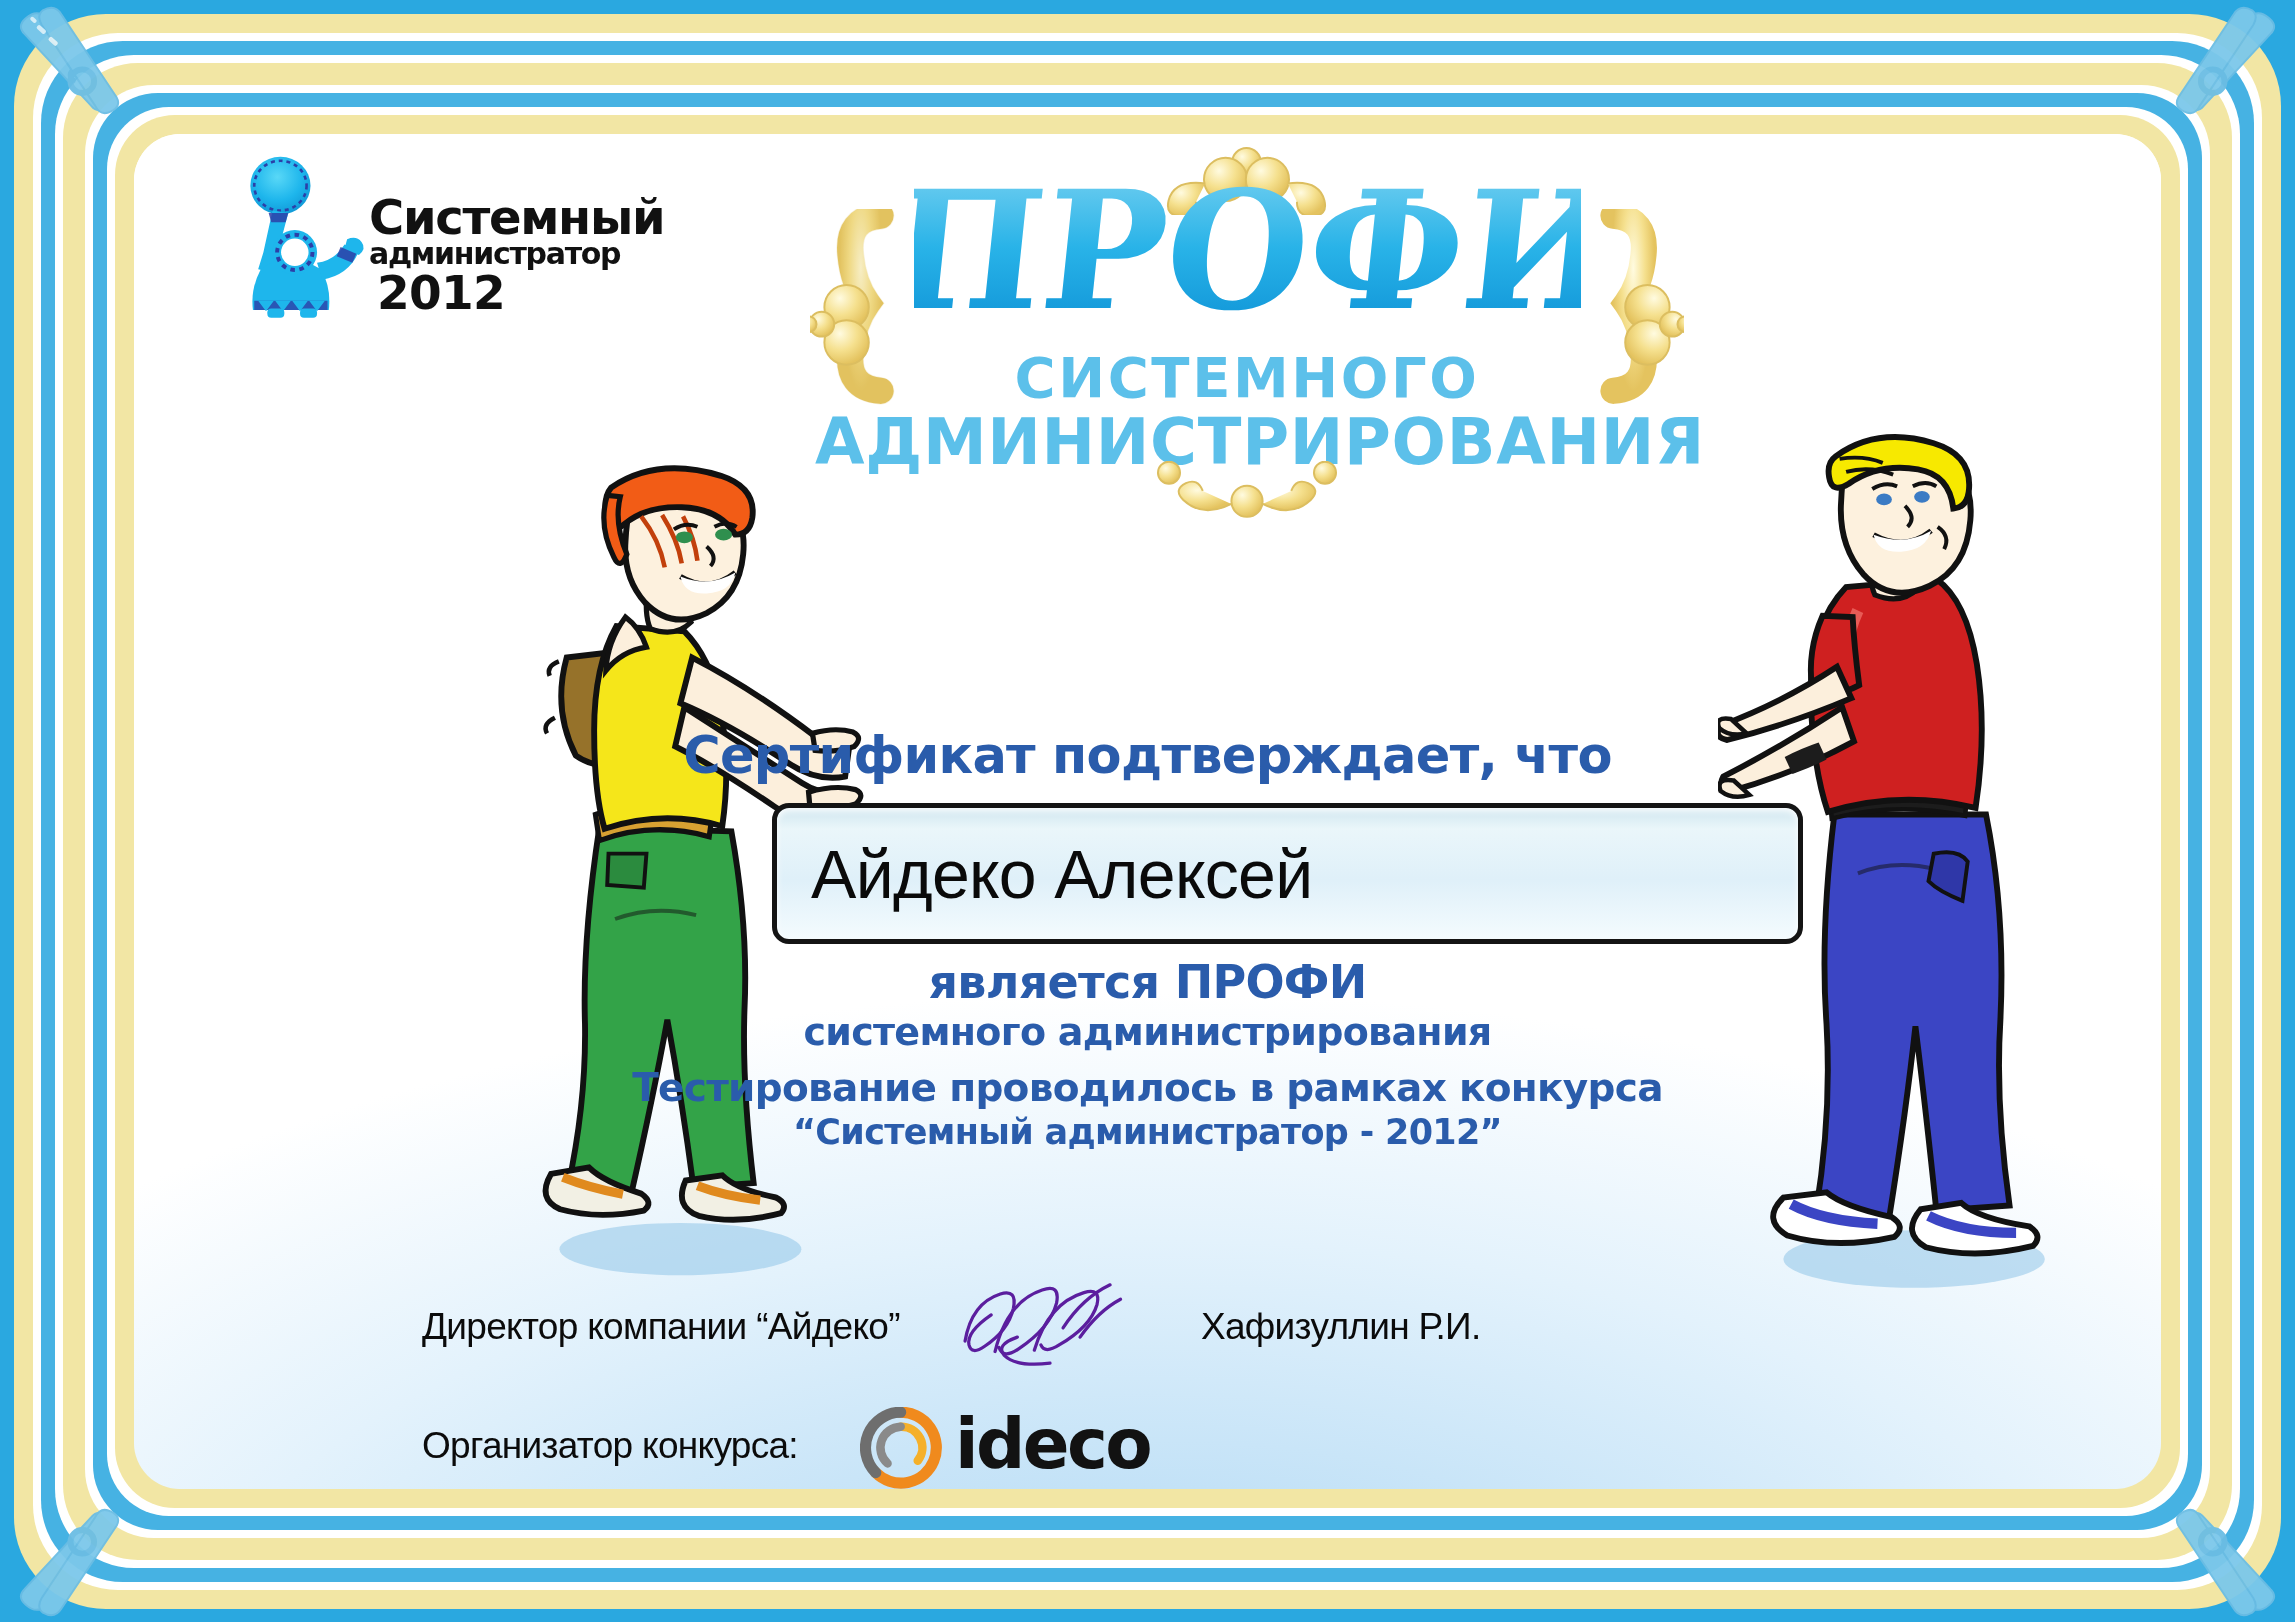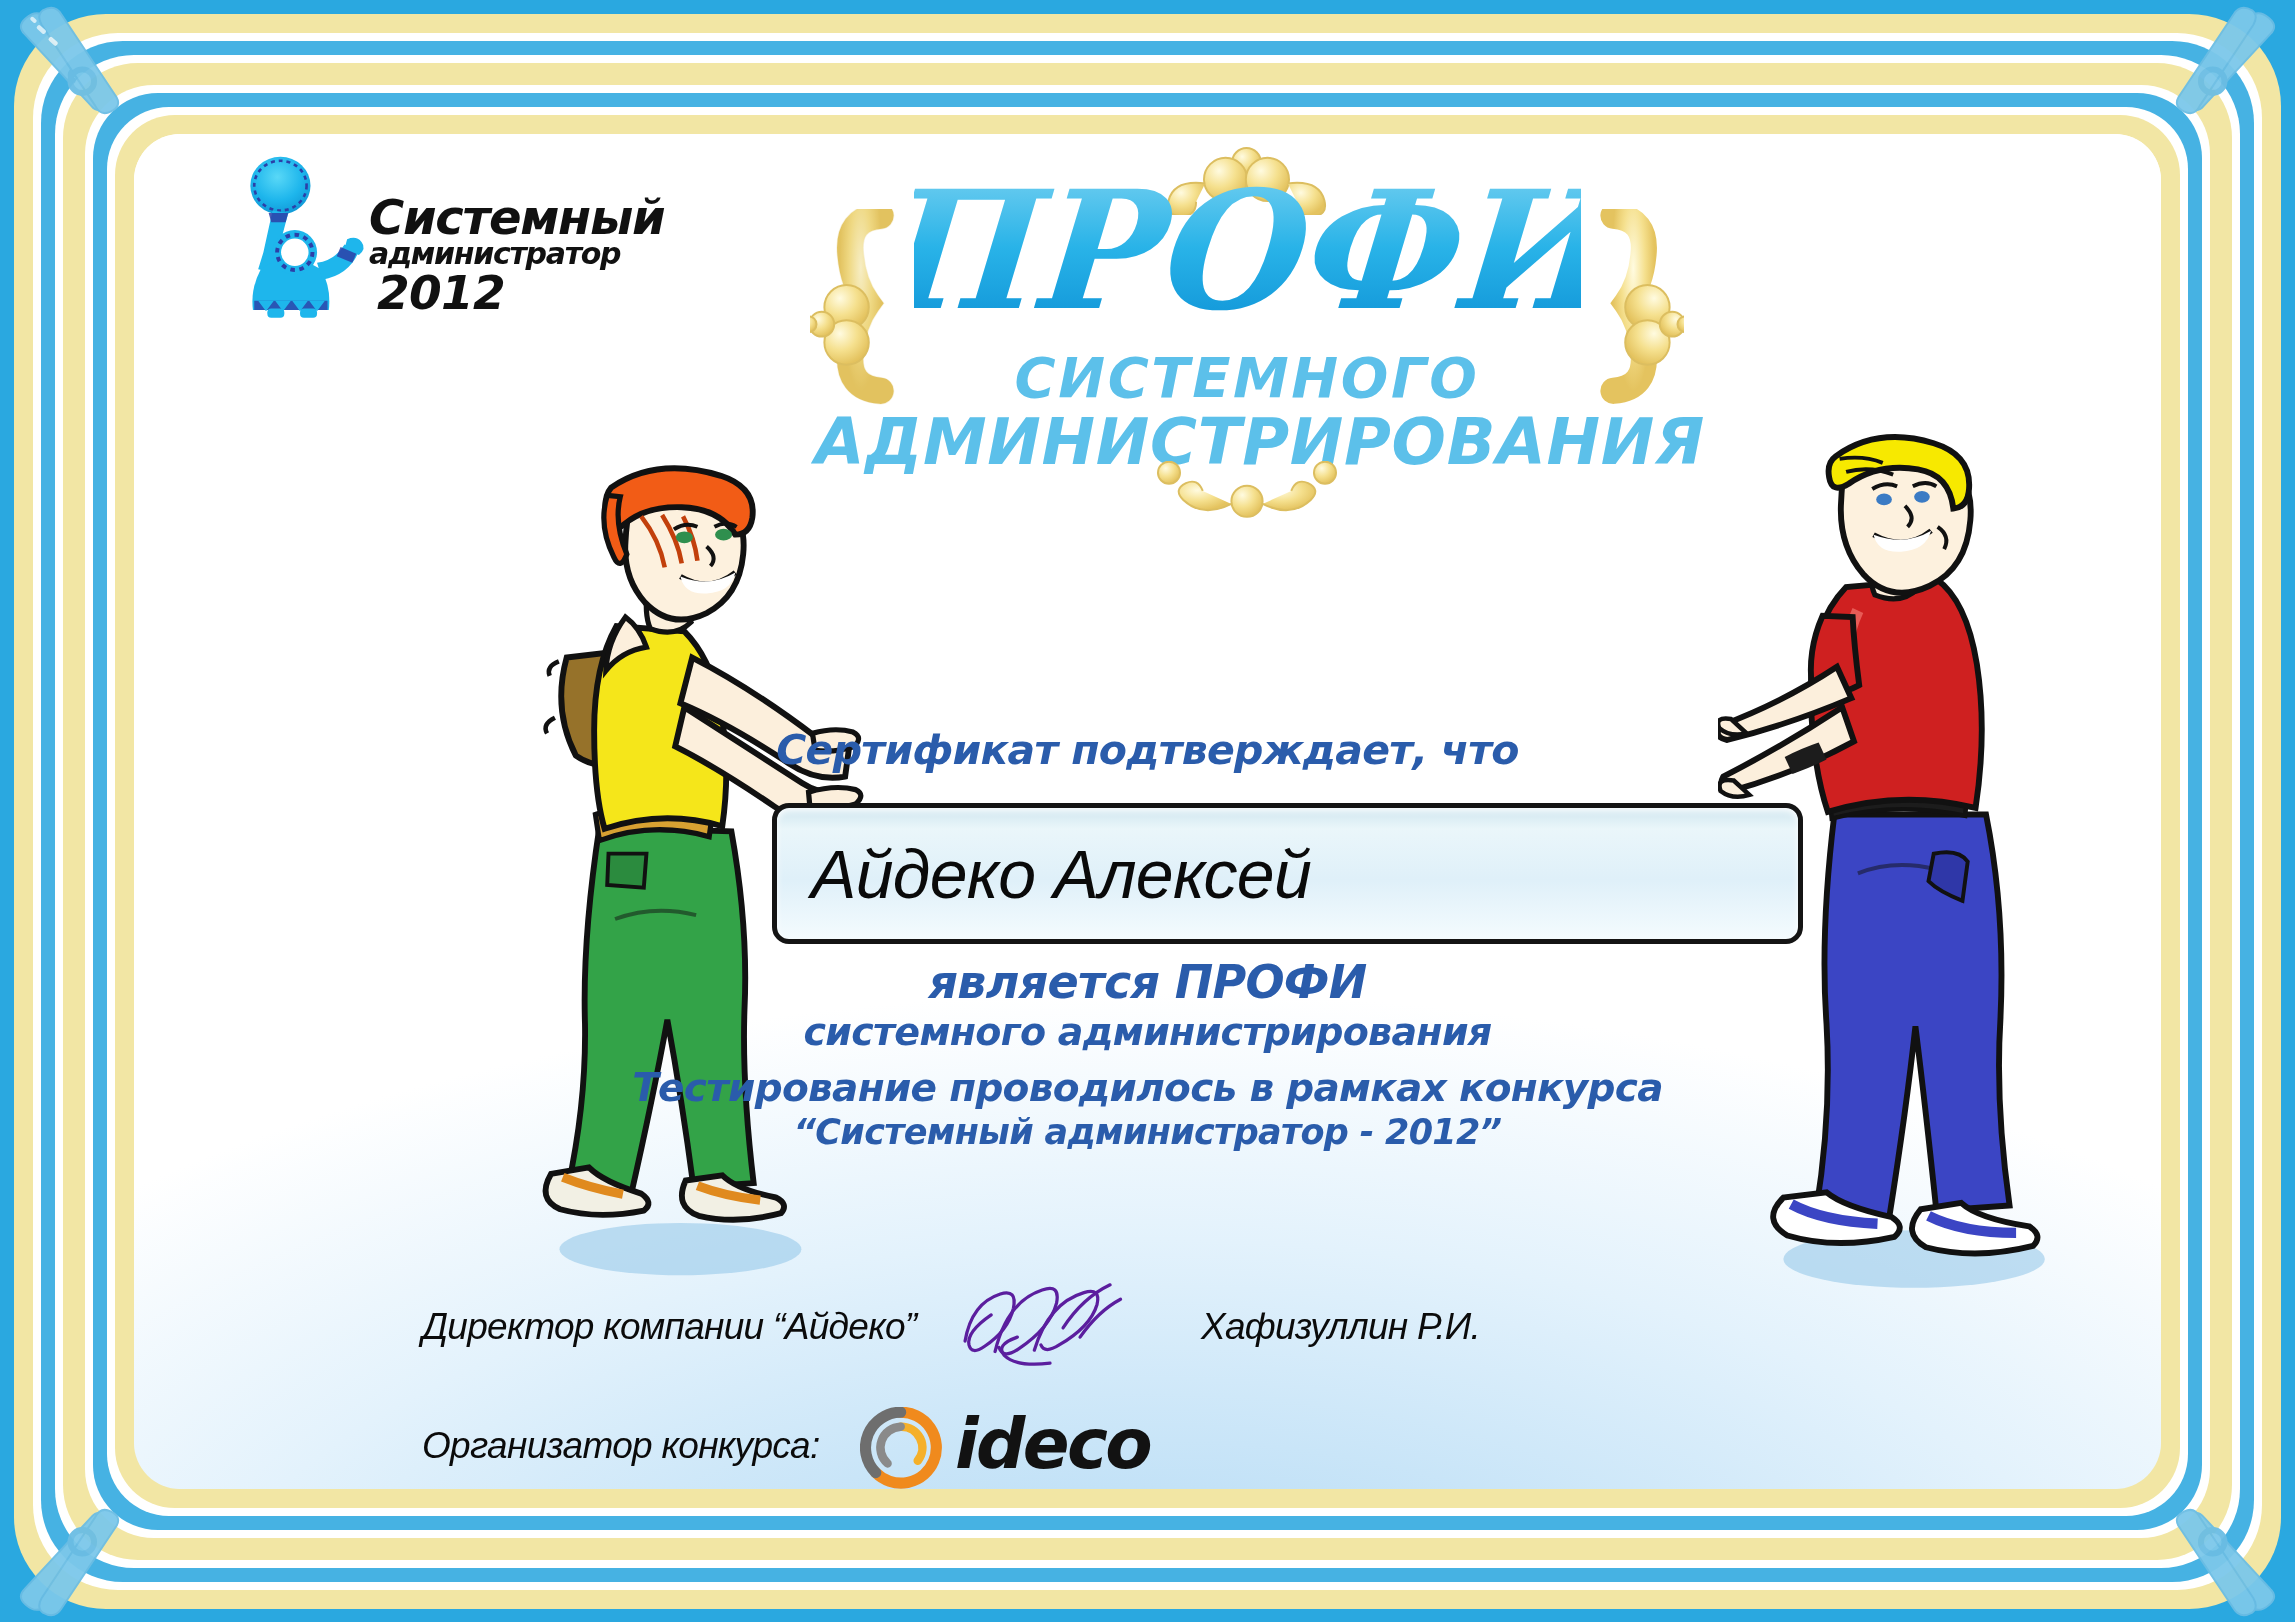--- a/index.html
+++ b/index.html
@@ -3,21 +3,20 @@
 <meta charset="utf-8">
 <style>
   html,body{margin:0;padding:0;background:#fff;}
   body{font-family:"Liberation Sans", sans-serif;}
 
   #cert{
     position:relative;
     width:2295px;height:1623px;
     overflow:hidden;
     background:#84cc16;
-    font-style:italic;
   }
 
   
   .frame-layer{position:absolute;border-radius:79px;}
   .f1{left:0;top:0;right:0;bottom:0;background:#2aa8e0;border-radius:0;}
   .f2{left:14.4px;top:14.4px;right:14.4px;bottom:14.4px;background:#f2e6a4;border-radius:92px;}
   .f3{left:33px;top:33px;right:33px;bottom:33px;background:#ffffff;border-radius:85px;}
   .f4{left:41px;top:41px;right:41px;bottom:41px;background:#46b2e3;border-radius:82px;}
   .f5{left:55px;top:55px;right:55px;bottom:55px;background:#ffffff;border-radius:79px;}
   .f6{left:63px;top:63px;right:63px;bottom:63px;background:#f2e6a4;border-radius:75px;}
@@ -73,21 +72,21 @@
   .curl{position:absolute;top:46px;width:98px;height:216px;}
   .curl-l{left:-5.2px;}
   .curl-r{right:-5.2px;transform:scaleX(-1);}
   .topflour{position:absolute;left:50%;margin-left:-115px;top:-27.5px;width:229px;height:79px;}
   .botflour{position:absolute;left:50%;margin-left:-98px;top:298px;width:196px;height:65px;}
 
   
   #confirm-line{
     position:absolute;left:0;right:0;top:592px;text-align:center;
     font-family:"DejaVu Sans", sans-serif;font-weight:700;
-    font-size:41px;color:#2a5cab;letter-spacing:-0.7px;
+    font-size:51px;color:#2a5cab;letter-spacing:-0.7px;
   }
 
   #nameplate{
     position:absolute;left:638px;top:669px;width:1021px;height:131px;
     border:5.9px solid #141414;border-radius:17px;
     background:linear-gradient(180deg,#cfe6ef 0%,#eaf6fa 16%,#dff0f9 55%,#f4fbfe 100%);
     box-shadow:inset 0 3.3px 6.5px rgba(255,255,255,.9);
   }
   #nameplate-text{
     position:absolute;left:34px;top:50%;transform:translateY(-50%);

